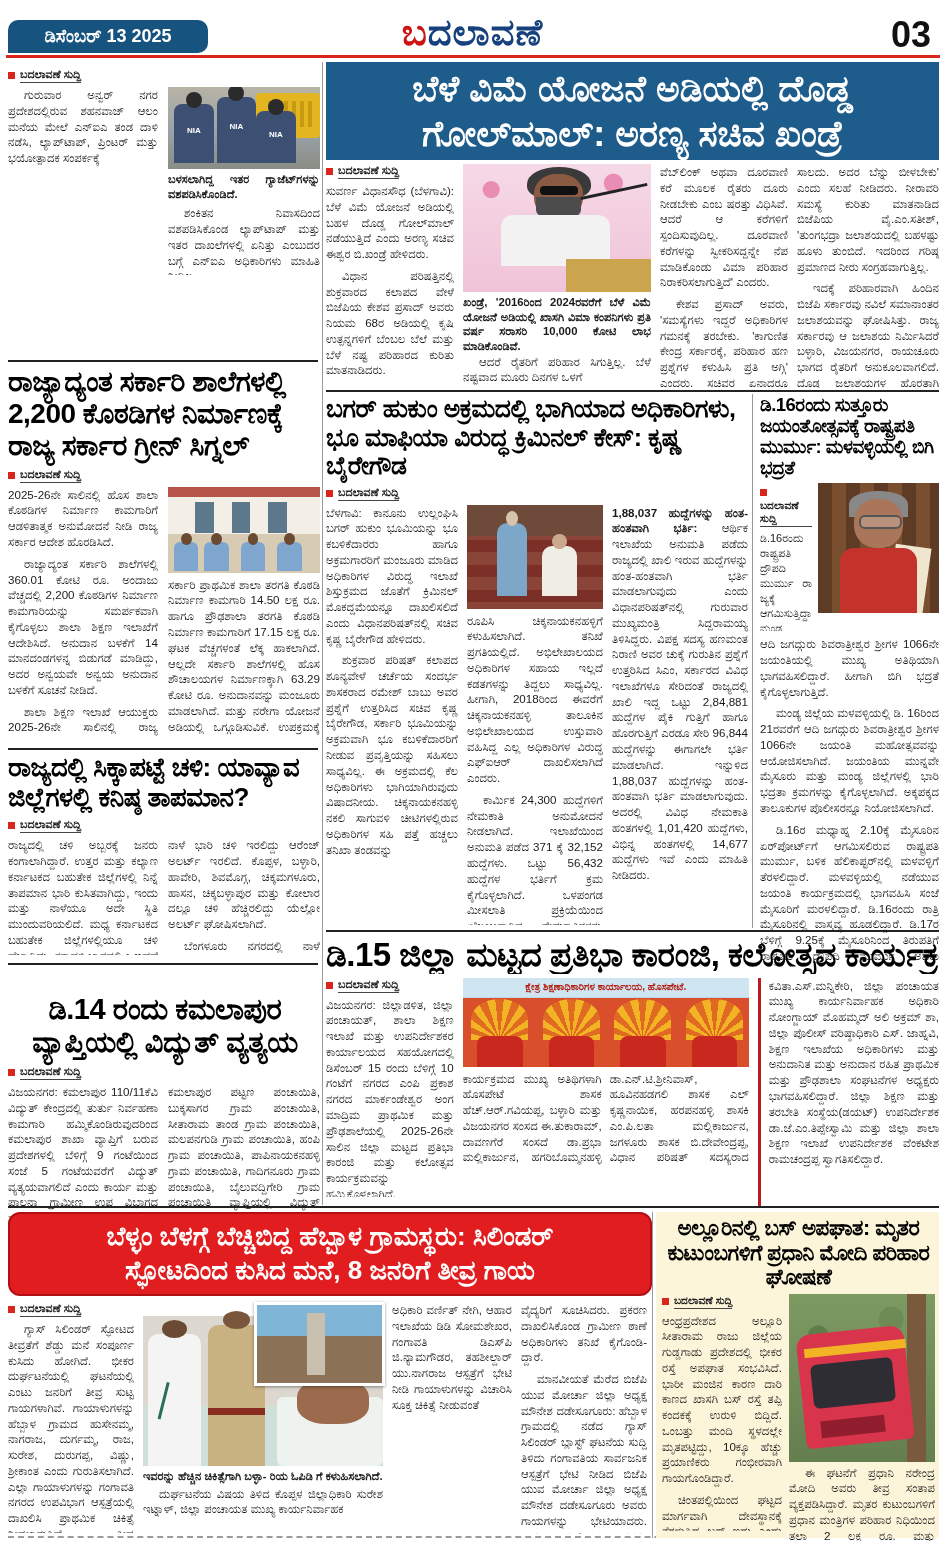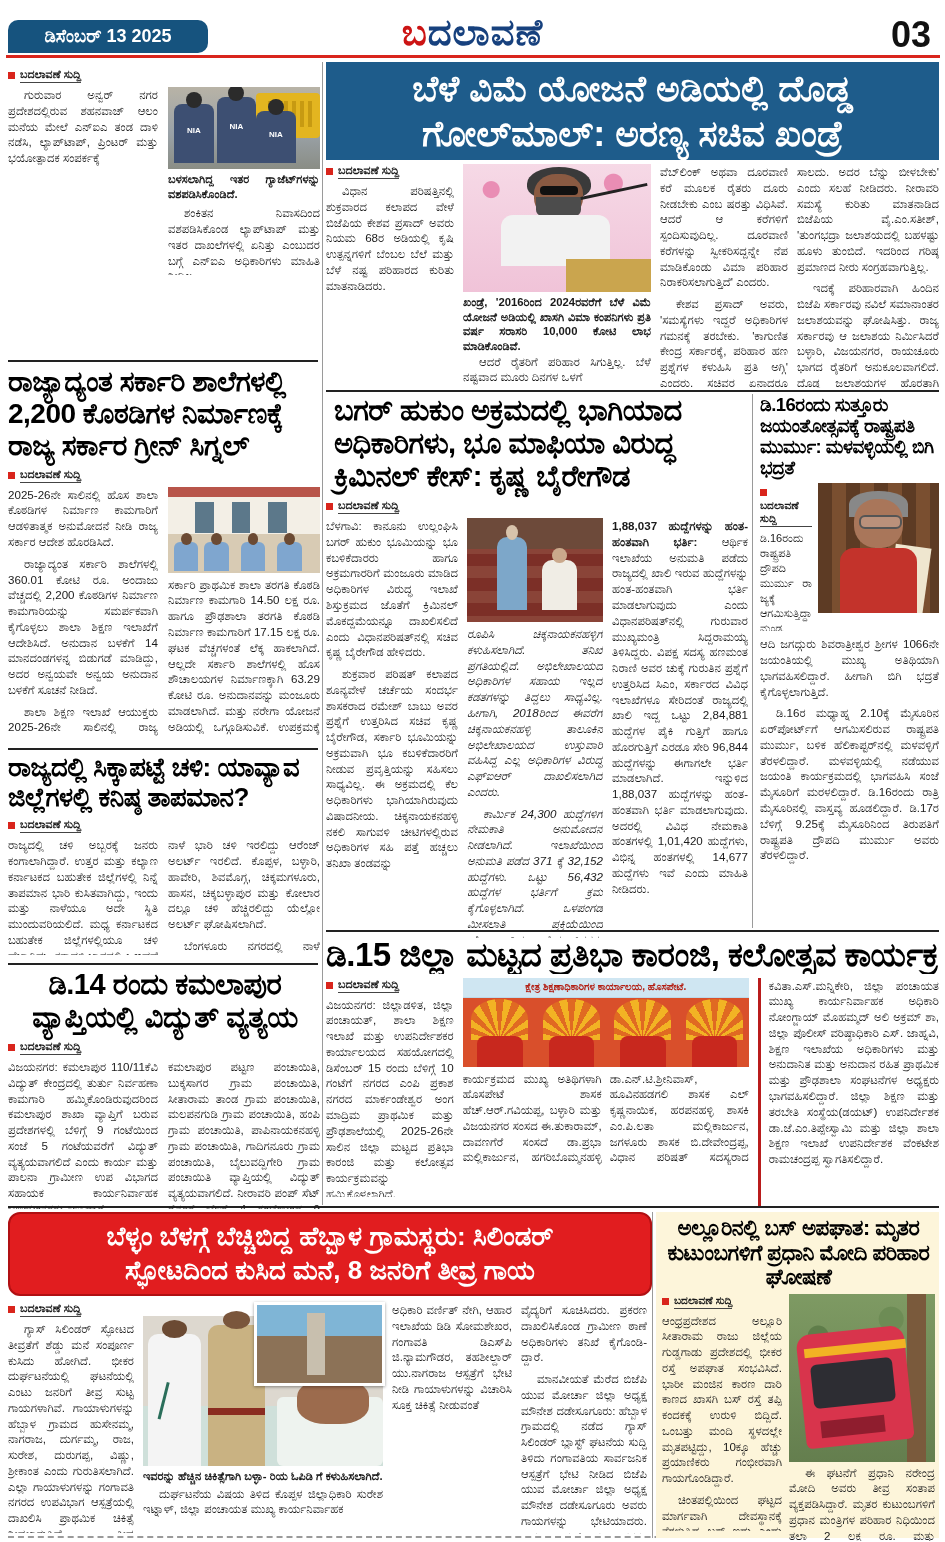--- a/index.html
+++ b/index.html
@@ -179,20 +179,21 @@
     <span>ಬೆಳೆ ವಿಮೆ ಯೋಜನೆ ಅಡಿಯಲ್ಲಿ ದೊಡ್ಡ ಗೋಲ್‌ಮಾಲ್: ಅರಣ್ಯ ಸಚಿವ ಖಂಡ್ರೆ</span>
   </div>
   <div class="art" style="left:326px;top:164px;width:613px;height:224px;">
     <div class="cols" style="gap:9px;">
       <div style="width:128px;">
         <div class="byline" style="margin-top:0;">
           <span class="sq"></span>
           <span class="lbl">ಬದಲಾವಣೆ ಸುದ್ದಿ</span>
         </div>
         <div class="col" style="height:198px;">
+          <p>ಸುವರ್ಣ ವಿಧಾನಸೌಧ (ಬೆಳಗಾವಿ): ಬೆಳೆ ವಿಮೆ ಯೋಜನೆ ಅಡಿಯಲ್ಲಿ ಬಹಳ ದೊಡ್ಡ ಗೋಲ್‌ಮಾಲ್ ನಡೆಯುತ್ತಿದೆ ಎಂದು ಅರಣ್ಯ ಸಚಿವ ಈಶ್ವರ ಬಿ.ಖಂಡ್ರೆ ಹೇಳಿದರು.</p>
           <p class="ind">ವಿಧಾನ ಪರಿಷತ್ತಿನಲ್ಲಿ ಶುಕ್ರವಾರದ ಕಲಾಪದ ವೇಳೆ ಬಿಜೆಪಿಯ ಕೇಶವ ಪ್ರಸಾದ್ ಅವರು ನಿಯಮ 68ರ ಅಡಿಯಲ್ಲಿ ಕೃಷಿ ಉತ್ಪನ್ನಗಳಿಗೆ ಬೆಂಬಲ ಬೆಲೆ ಮತ್ತು ಬೆಳೆ ನಷ್ಟ ಪರಿಹಾರದ ಕುರಿತು ಮಾತನಾಡಿದರು.</p>
 
         </div>
       </div>
       <div style="width:188px;">
         <div class="ph ph-min" style="width:188px;height:128px;">
           <div class="hair"></div>
             <div class="head"></div>
             <div class="glass"></div>
             <div class="beard"></div>
@@ -258,48 +259,48 @@
 
       </div>
       <div class="col" style="width:152px;height:118px;">
         <p>ನಾಳೆ ಭಾರಿ ಚಳಿ ಇರಲಿದ್ದು ಆರೆಂಜ್ ಅಲರ್ಟ್ ಇರಲಿದೆ. ಕೊಪ್ಪಳ, ಬಳ್ಳಾರಿ, ಹಾವೇರಿ, ಶಿವಮೊಗ್ಗ, ಚಿಕ್ಕಮಗಳೂರು, ಹಾಸನ, ಚಿಕ್ಕಬಳ್ಳಾಪುರ ಮತ್ತು ಕೋಲಾರ ದಲ್ಲೂ ಚಳಿ ಹೆಚ್ಚಿರಲಿದ್ದು ಯೆಲ್ಲೋ ಅಲರ್ಟ್ ಘೋಷಿಸಲಾಗಿದೆ.</p>
         <p class="ind">ಬೆಂಗಳೂರು ನಗರದಲ್ಲಿ ನಾಳೆ ಮುಂಜಾನೆ ವೇಳೆ ಮಂಜು ಕವಿದ ವಾತಾವರಣ ಇರಲಿದ್ದು, ನಗರದ ಗರಿಷ್ಠ ತಾಪಮಾನ 25 ಡಿಗ್ರಿ ಸೆಲ್ಸಿಯಸ್ ತಲುಪಲಿದೆ. ಹಾಗೆಯೇ ಕನಿಷ್ಠ ತಾಪಮಾನ 15 ಡಿಗ್ರಿ ಸೆಲ್ಸಿಯಸ್ ಇರಲಿದೆ. ಗಾಳಿಯ ವೇಗ ಗಂಟೆಗೆ 5-10 ಕಿ.ಮೀ. ಇರಲಿದೆ ಎಂದು ಹವಾಮಾನ ಇಲಾಖೆ ತಿಳಿಸಿದೆ.</p>
       </div>
     </div>
   </div>
 
   <div class="art" style="left:8px;top:968px;width:314px;height:234px;">
-    <div class="hl" style="font-size:29px;text-align:center;">ಡಿ.14 ರಂದು ಕಮಲಾಪುರ ವ್ಯಾಪ್ತಿಯಲ್ಲಿ ವಿದ್ಯುತ್ ವ್ಯತ್ಯಯ</div>
+    <div class="hl" style="font-size:29px;text-align:center;margin-top:25px;">ಡಿ.14 ರಂದು ಕಮಲಾಪುರ ವ್ಯಾಪ್ತಿಯಲ್ಲಿ ವಿದ್ಯುತ್ ವ್ಯತ್ಯಯ</div>
     <div class="byline">
       <span class="sq"></span>
       <span class="lbl">ಬದಲಾವಣೆ ಸುದ್ದಿ</span>
     </div>
     <div class="cols">
       <div class="col" style="width:150px;height:150px;">
         <p>ವಿಜಯನಗರ: ಕಮಲಾಪುರ 110/11ಕೆವಿ ವಿದ್ಯುತ್ ಕೇಂದ್ರದಲ್ಲಿ ತುರ್ತು ನಿರ್ವಹಣಾ ಕಾಮಗಾರಿ ಹಮ್ಮಿಕೊಂಡಿರುವುದರಿಂದ ಕಮಲಾಪುರ ಶಾಖಾ ವ್ಯಾಪ್ತಿಗೆ ಬರುವ ಪ್ರದೇಶಗಳಲ್ಲಿ ಬೆಳಿಗ್ಗೆ 9 ಗಂಟೆಯಿಂದ ಸಂಜೆ 5 ಗಂಟೆಯವರೆಗೆ ವಿದ್ಯುತ್ ವ್ಯತ್ಯಯವಾಗಲಿದೆ ಎಂದು ಕಾರ್ಯ ಮತ್ತು ಪಾಲನಾ ಗ್ರಾಮೀಣ ಉಪ ವಿಭಾಗದ ಸಹಾಯಕ ಕಾರ್ಯನಿರ್ವಾಹಕ ಅಭಿಯಂತರರು ತಿಳಿಸಿದ್ದಾರೆ.</p>
 
       </div>
       <div class="col" style="width:152px;height:150px;">
         <p>ಕಮಲಾಪುರ ಪಟ್ಟಣ ಪಂಚಾಯಿತಿ, ಬುಕ್ಕಸಾಗರ ಗ್ರಾಮ ಪಂಚಾಯಿತಿ, ಸೀತಾರಾಮ ತಾಂಡ ಗ್ರಾಮ ಪಂಚಾಯಿತಿ, ಮಲಪನಗುಡಿ ಗ್ರಾಮ ಪಂಚಾಯಿತಿ, ಹಂಪಿ ಗ್ರಾಮ ಪಂಚಾಯಿತಿ, ಪಾಪಿನಾಯಕನಹಳ್ಳಿ ಗ್ರಾಮ ಪಂಚಾಯಿತಿ, ಗಾದಿಗನೂರು ಗ್ರಾಮ ಪಂಚಾಯಿತಿ, ಬೈಲುವದ್ದಿಗೇರಿ ಗ್ರಾಮ ಪಂಚಾಯಿತಿ ವ್ಯಾಪ್ತಿಯಲ್ಲಿ ವಿದ್ಯುತ್ ವ್ಯತ್ಯಯವಾಗಲಿದೆ. ನೀರಾವರಿ ಪಂಪ್ ಸೆಟ್ ರೈತರಿಗೆ ಬೆಳಿಗ್ಗೆ 4 ಗಂಟೆಯಿಂದ 9 ಗಂಟೆಯವರೆಗೆ ವಿದ್ಯುತ್ ಸರಬರಾಜು ಮಾಡಲಾಗುತ್ತದೆ ಎಂದು ಪ್ರಕಟಣೆಯಲ್ಲಿ ತಿಳಿಸಿದ್ದಾರೆ.</p>
       </div>
     </div>
   </div>
 
   <div class="art" style="left:326px;top:394px;width:424px;height:532px;">
-    <div class="hl" style="font-size:29px;margin-left:8px;">ಬಗರ್ ಹುಕುಂ ಅಕ್ರಮದಲ್ಲಿ ಭಾಗಿಯಾದ ಅಧಿಕಾರಿಗಳು, ಭೂ ಮಾಫಿಯಾ ವಿರುದ್ಧ ಕ್ರಿಮಿನಲ್ ಕೇಸ್: ಕೃಷ್ಣ ಬೈರೇಗೌಡ</div>
+    <div class="hl" style="font-size:25px;">ಬಗರ್ ಹುಕುಂ ಅಕ್ರಮದಲ್ಲಿ ಭಾಗಿಯಾದ ಅಧಿಕಾರಿಗಳು, ಭೂ ಮಾಫಿಯಾ ವಿರುದ್ಧ ಕ್ರಿಮಿನಲ್ ಕೇಸ್: ಕೃಷ್ಣ ಬೈರೇಗೌಡ</div>
     <div class="byline">
       <span class="sq"></span>
       <span class="lbl">ಬದಲಾವಣೆ ಸುದ್ದಿ</span>
     </div>
     <div class="cols" style="gap:9px;">
       <div class="col" style="width:132px;height:424px;">
         <p>ಬೆಳಗಾವಿ: ಕಾನೂನು ಉಲ್ಲಂಘಿಸಿ ಬಗರ್ ಹುಕುಂ ಭೂಮಿಯನ್ನು ಭೂ ಕಬಳಿಕೆದಾರರು ಹಾಗೂ ಅಕ್ರಮಗಾರರಿಗೆ ಮಂಜೂರು ಮಾಡಿದ ಅಧಿಕಾರಿಗಳ ವಿರುದ್ಧ ಇಲಾಖೆ ಶಿಸ್ತುಕ್ರಮದ ಜೊತೆಗೆ ಕ್ರಿಮಿನಲ್ ಮೊಕದ್ದಮೆಯನ್ನೂ ದಾಖಲಿಸಲಿದೆ ಎಂದು ವಿಧಾನಪರಿಷತ್‌ನಲ್ಲಿ ಸಚಿವ ಕೃಷ್ಣ ಬೈರೇಗೌಡ ಹೇಳಿದರು.</p>
         <p class="ind">ಶುಕ್ರವಾರ ಪರಿಷತ್ ಕಲಾಪದ ಶೂನ್ಯವೇಳೆ ಚರ್ಚೆಯ ಸಂದರ್ಭ ಶಾಸಕರಾದ ರಮೇಶ್ ಬಾಬು ಅವರ ಪ್ರಶ್ನೆಗೆ ಉತ್ತರಿಸಿದ ಸಚಿವ ಕೃಷ್ಣ ಬೈರೇಗೌಡ, ಸರ್ಕಾರಿ ಭೂಮಿಯನ್ನು ಅಕ್ರಮವಾಗಿ ಭೂ ಕಬಳಿಕೆದಾರರಿಗೆ ನೀಡುವ ಪ್ರವೃತ್ತಿಯನ್ನು ಸಹಿಸಲು ಸಾಧ್ಯವಿಲ್ಲ. ಈ ಅಕ್ರಮದಲ್ಲಿ ಕೆಲ ಅಧಿಕಾರಿಗಳು ಭಾಗಿಯಾಗಿರುವುದು ವಿಷಾದನೀಯ. ಚಿಕ್ಕನಾಯಕನಹಳ್ಳಿ ನಕಲಿ ಸಾಗುವಳಿ ಚೀಟಿಗಳಲ್ಲಿರುವ ಅಧಿಕಾರಿಗಳ ಸಹಿ ಪತ್ತೆ ಹಚ್ಚಲು ತನಿಖಾ ತಂಡವನ್ನು</p>
       </div>
-      <div style="width:136px;font-style:italic;">
+      <div style="width:136px;">
         <div class="ph ph-asm" style="width:136px;height:104px;">
           <div class="bench b1"></div>
             <div class="bench b2"></div>
             <div class="bench b3"></div>
           <div class="man1"></div>
             <div class="man2"></div>
         </div>
         <div class="col" style="height:312px;margin-top:4px;">
           <p>ರೂಪಿಸಿ ಚಿಕ್ಕನಾಯಕನಹಳ್ಳಿಗೆ ಕಳುಹಿಸಲಾಗಿದೆ. ತನಿಖೆ ಪ್ರಗತಿಯಲ್ಲಿದೆ. ಅಭಿಲೇಖಾಲಯದ ಅಧಿಕಾರಿಗಳ ಸಹಾಯ ಇಲ್ಲದೆ ಕಡತಗಳನ್ನು ತಿದ್ದಲು ಸಾಧ್ಯವಿಲ್ಲ. ಹೀಗಾಗಿ, 2018ರಿಂದ ಈವರೆಗೆ ಚಿಕ್ಕನಾಯಕನಹಳ್ಳಿ ತಾಲೂಕಿನ ಅಭಿಲೇಖಾಲಯದ ಉಸ್ತುವಾರಿ ವಹಿಸಿದ್ದ ಎಲ್ಲ ಅಧಿಕಾರಿಗಳ ವಿರುದ್ಧ ಎಫ್‌ಐಆರ್ ದಾಖಲಿಸಲಾಗಿದೆ ಎಂದರು.</p>
           <p class="ind">ಕಾರ್ಮಿಕ 24,300 ಹುದ್ದೆಗಳಿಗೆ ನೇಮಕಾತಿ ಅನುಮೋದನೆ ನೀಡಲಾಗಿದೆ. ಇಲಾಖೆಯಿಂದ ಅನುಮತಿ ಪಡೆದ 371 ಕ್ಕೆ 32,152 ಹುದ್ದೆಗಳು. ಒಟ್ಟು 56,432 ಹುದ್ದೆಗಳ ಭರ್ತಿಗೆ ಕ್ರಮ ಕೈಗೊಳ್ಳಲಾಗಿದೆ. ಒಳಪಂಗಡ ಮೀಸಲಾತಿ ಪ್ರಕ್ರಿಯೆಯಿಂದ ಏಿಲಂಬವಾಗಿದ್ದ ನೇಮಕಾತಿಗಳನ್ನು ಶೀಘ್ರ ಪೂರ್ಣಗೊಳಿಸಲಾಗುವುದು ಎಂದು ಮಾಹಿತಿ ನೀಡಿದರು.</p>
@@ -329,20 +330,21 @@
       <div class="ph ph-murmu" style="width:121px;height:130px;flex:0 0 auto;">
         <div class="hair"></div>
           <div class="face"></div>
           <div class="glass"></div>
         <div class="saree"></div>
           <div class="blouse"></div>
       </div>
     </div>
     <div class="col" style="height:330px;margin-top:5px;">
       <p>ಆದಿ ಜಗದ್ಗುರು ಶಿವರಾತ್ರೀಶ್ವರ ಶ್ರೀಗಳ 1066ನೇ ಜಯಂತಿಯಲ್ಲಿ ಮುಖ್ಯ ಅತಿಥಿಯಾಗಿ ಭಾಗವಹಿಸಲಿದ್ದಾರೆ. ಹೀಗಾಗಿ ಬಿಗಿ ಭದ್ರತೆ ಕೈಗೊಳ್ಳಲಾಗುತ್ತಿದೆ.</p>
+      <p class="ind">ಮಂಡ್ಯ ಜಿಲ್ಲೆಯ ಮಳವಳ್ಳಿಯಲ್ಲಿ ಡಿ. 16ರಿಂದ 21ರವರೆಗೆ ಆದಿ ಜಗದ್ಗುರು ಶಿವರಾತ್ರೀಶ್ವರ ಶ್ರೀಗಳ 1066ನೇ ಜಯಂತಿ ಮಹೋತ್ಸವವನ್ನು ಆಯೋಜಿಸಲಾಗಿದೆ. ಜಯಂತಿಯ ಮುನ್ನವೇ ಮೈಸೂರು ಮತ್ತು ಮಂಡ್ಯ ಜಿಲ್ಲೆಗಳಲ್ಲಿ ಭಾರಿ ಭದ್ರತಾ ಕ್ರಮಗಳನ್ನು ಕೈಗೊಳ್ಳಲಾಗಿದೆ. ಅಕ್ಕಪಕ್ಕದ ತಾಲೂಕುಗಳ ಪೊಲೀಸರನ್ನೂ ನಿಯೋಜಿಸಲಾಗಿದೆ.</p>
       <p class="ind">ಡಿ.16ರ ಮಧ್ಯಾಹ್ನ 2.10ಕ್ಕೆ ಮೈಸೂರಿನ ಏರ್‌ಪೋರ್ಟ್‌ಗೆ ಆಗಮಿಸಲಿರುವ ರಾಷ್ಟ್ರಪತಿ ಮುರ್ಮು, ಬಳಿಕ ಹೆಲಿಕಾಪ್ಟರ್‌ನಲ್ಲಿ ಮಳವಳ್ಳಿಗೆ ತೆರಳಲಿದ್ದಾರೆ. ಮಳವಳ್ಳಿಯಲ್ಲಿ ನಡೆಯುವ ಜಯಂತಿ ಕಾರ್ಯಕ್ರಮದಲ್ಲಿ ಭಾಗವಹಿಸಿ ಸಂಜೆ ಮೈಸೂರಿಗೆ ಮರಳಲಿದ್ದಾರೆ. ಡಿ.16ರಂದು ರಾತ್ರಿ ಮೈಸೂರಿನಲ್ಲಿ ವಾಸ್ತವ್ಯ ಹೂಡಲಿದ್ದಾರೆ. ಡಿ.17ರ ಬೆಳಿಗ್ಗೆ 9.25ಕ್ಕೆ ಮೈಸೂರಿನಿಂದ ತಿರುಪತಿಗೆ ರಾಷ್ಟ್ರಪತಿ ದ್ರೌಪದಿ ಮುರ್ಮು ಅವರು ತೆರಳಲಿದ್ದಾರೆ.</p>
     </div>
   </div>
 
   <div class="art" style="left:326px;top:936px;width:613px;height:266px;">
     <div class="hl" style="font-size:33px;white-space:nowrap;overflow:hidden;">ಡಿ.15 ಜಿಲ್ಲಾ ಮಟ್ಟದ ಪ್ರತಿಭಾ ಕಾರಂಜಿ, ಕಲೋತ್ಸವ ಕಾರ್ಯಕ್ರಮ</div>
     <div style="display:flex;gap:9px;margin-top:4px;">
       <div style="width:132px;">
         <div class="byline" style="margin-top:0;">
           <span class="sq"></span>

